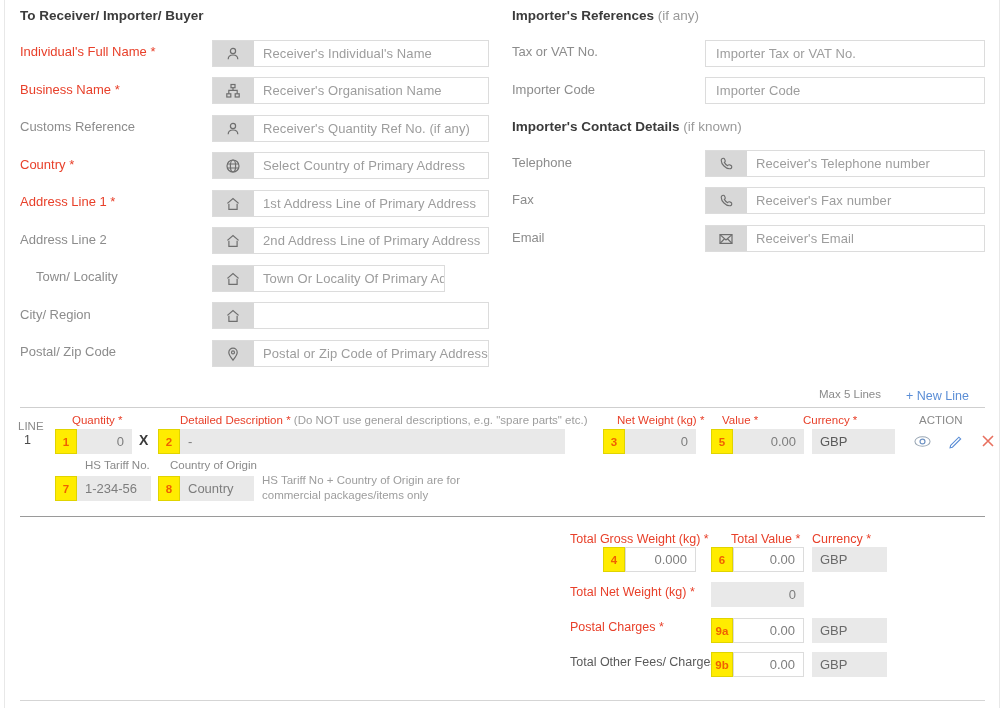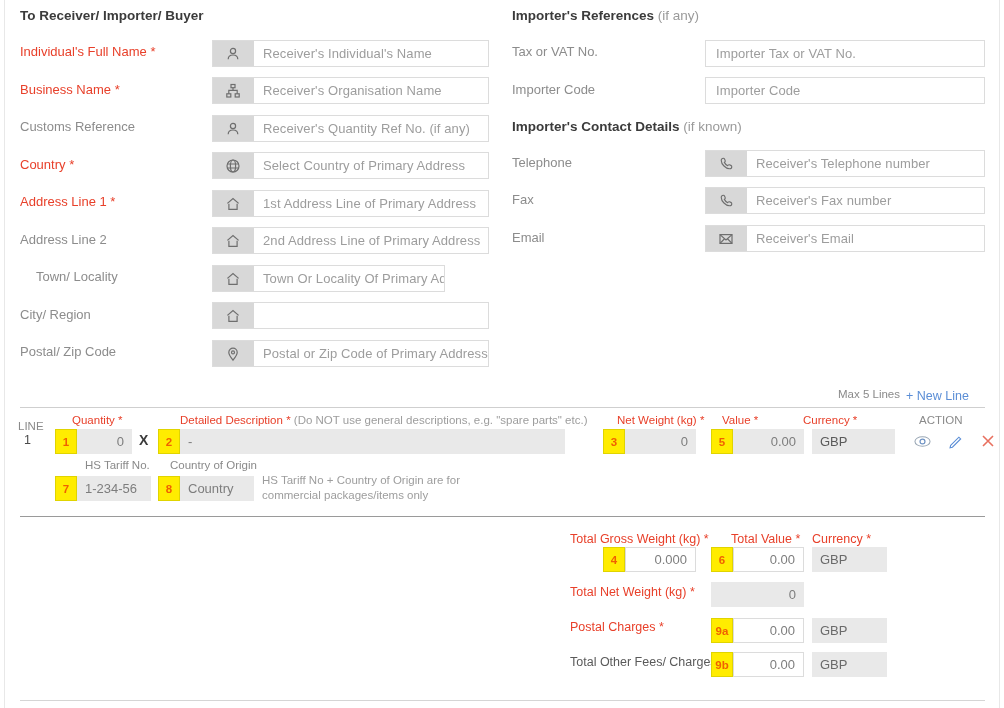--- a/index.html
+++ b/index.html
@@ -41,21 +41,21 @@
   svg.gi { display:block; }
   svg.gi path, svg.gi circle, svg.gi rect, svg.gi line, svg.gi polyline, svg.gi ellipse {
     stroke:#6e6e6e; fill:none; stroke-width:1.2;
   }
 
   
   .rule { position:absolute; height:1px; background:#cfcfcf; }
   .rule.dark { background:#9a9a9a; }
   .rule.thin { background:#d5d5d5; }
 
-  .maxlines { position:absolute; font-size:11.5px; color:#8a8a8a;margin-left:19px; }
+  .maxlines { position:absolute; font-size:11.5px; color:#8a8a8a; }
   .newline { position:absolute; font-size:12.5px; color:#5b8ed6; cursor:pointer; }
 
   .thead { position:absolute; font-size:11.5px; }
   .thead.grey { color:#8a8a8a; }
   .thead.red { color:#e8402a; }
   .thead .note { color:#9d9d9d; }
   .thead .star { color:#e8402a; }
 
   .badge {
     width:22px; min-width:22px; height:25px; background:#ffec00;

